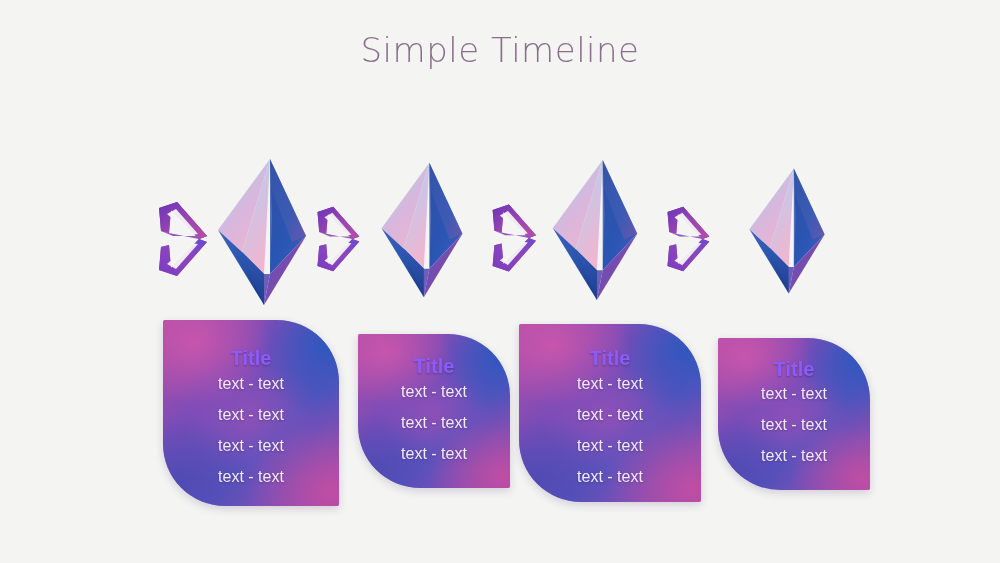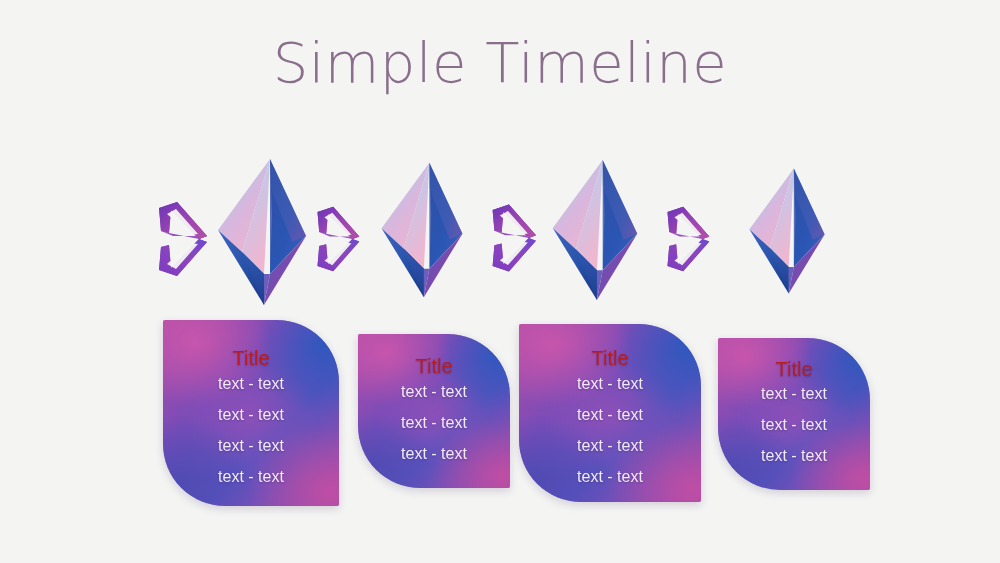--- a/index.html
+++ b/index.html
@@ -16,21 +16,21 @@
     position: relative;
   }
 
   
   #page-title {
     position: absolute;
     top: 30px;
     left: 0;
     width: 1000px;
     text-align: center;
-    font-size: 56px;
+    font-size: 34px;
     font-weight: 300;
     letter-spacing: 0.5px;
     color: #8a6f8c;
     font-family: "DejaVu Sans", sans-serif;
     white-space: nowrap;
   }
 
   
   #stage {
     position: absolute;
@@ -72,23 +72,23 @@
     position: relative;
     width: 100%;
     height: 100%;
     display: flex;
     flex-direction: column;
     align-items: center;
     color: #ffffff;
   }
 
   .card-title {
-    font-weight: normal;
+    font-weight: bold;
     font-size: 20px;
-    color: #b91c1c;
+    color: #8b5cf6;
     text-shadow: 0 1px 2px rgba(40,20,70,0.35);
     line-height: 1;
   }
 
   .card-line {
     font-size: 16px;
     font-weight: 400;
     color: #f2eaf7;
     line-height: 1;
     white-space: nowrap;

